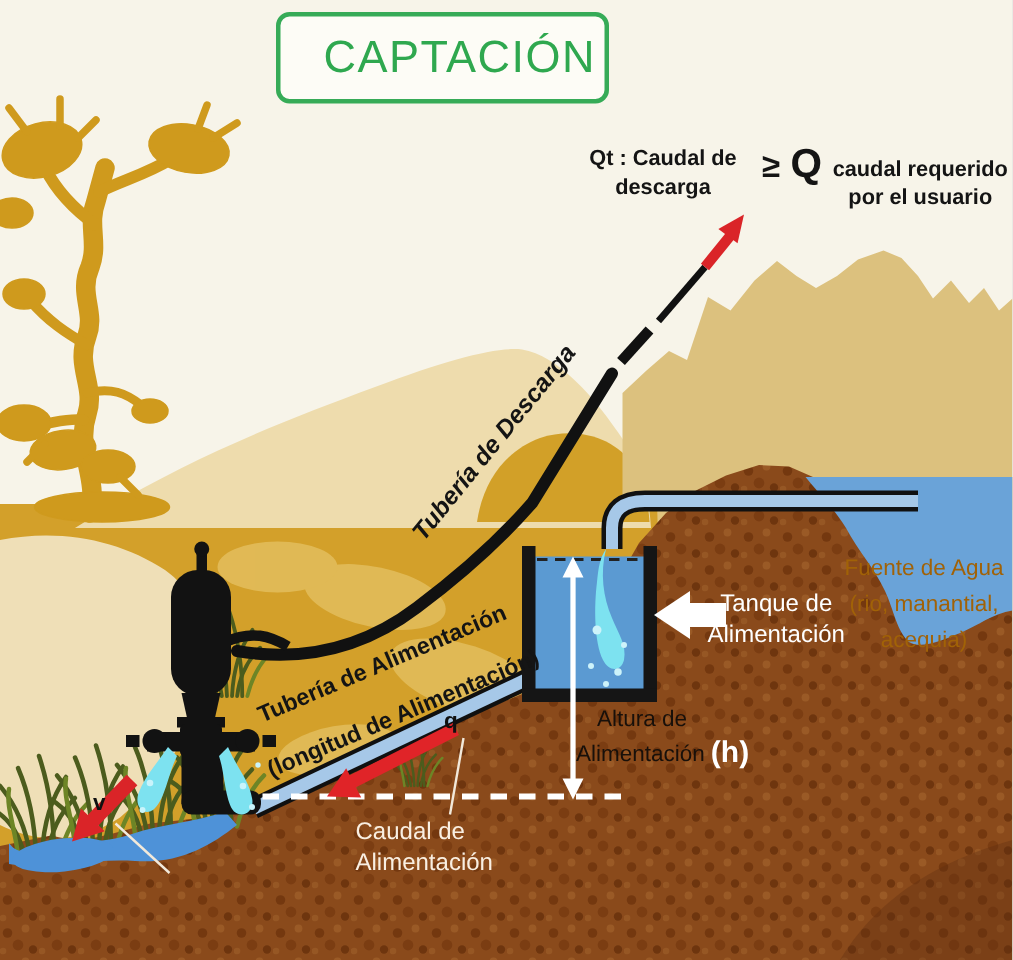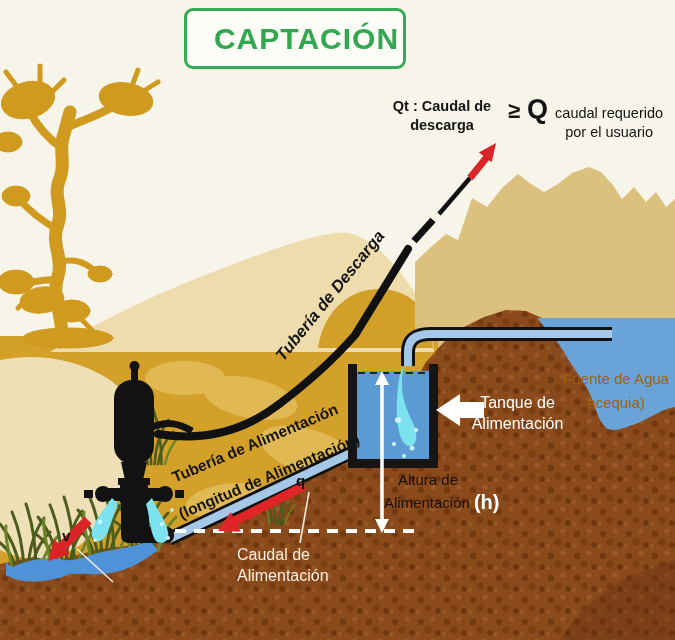--- a/index.html
+++ b/index.html
@@ -3,26 +3,26 @@
 <meta charset="utf-8">
 <style>
   html,body{margin:0;padding:0;background:#ddd;}
   .stage{position:relative;width:675px;height:640px;overflow:hidden;
          font-family:"Liberation Sans",sans-serif;background:#f7f4e9;}
   .stage svg{position:absolute;left:0;top:0;}
   .lbl{position:absolute;line-height:1.25;}
   .title-box{position:absolute;left:184px;top:8px;width:216px;height:55px;
              background:#fdfcf6;border:3px solid #36ab57;border-radius:9px;
              display:flex;align-items:center;justify-content:center;}
-  .title-text{color:#2fa84f;font-size:30px;font-weight:bold;letter-spacing:1px;margin-left:23px;}
+  .title-text{color:#2fa84f;font-size:30px;font-weight:normal;letter-spacing:1px;margin-left:23px;}
   .formula{position:absolute;left:383px;top:97px;display:flex;gap:7px;color:#141414;}
   .formula .qt{width:118px;text-align:center;font-size:14.5px;font-weight:bold;line-height:1.3;}
   .formula .op{font-size:22px;font-weight:bold;margin-top:1px;}
   .formula .bigq{font-size:27px;font-weight:bold;margin-top:-3px;}
-  .formula .req{text-align:center;font-size:14.5px;font-weight:normal;line-height:1.3;margin-top:7px;}
+  .formula .req{text-align:center;font-size:14.5px;font-weight:bold;line-height:1.3;margin-top:7px;}
   .rot-label{position:absolute;color:#141414;font-weight:bold;text-align:center;}
   .discharge-label{left:225px;top:286px;width:210px;font-size:16.5px;font-style:italic;
                    transform:rotate(-51deg);}
   .feed-label{left:142px;top:424px;width:240px;font-size:15.5px;line-height:2.3;
               transform:rotate(-23deg);}
   .white{color:#ffffff;}
   .tank-label{left:455px;top:393px;width:125px;text-align:center;font-size:16px;line-height:1.3;}
   .source-label{left:557px;top:367px;width:118px;text-align:center;font-size:15px;line-height:1.6;color:#a16207;}
   .head1{left:398px;top:471px;width:85px;text-align:left;font-size:15px;color:#18100a;}
   .head2{left:384px;top:494px;display:flex;align-items:flex-start;font-size:15px;color:#18100a;}
@@ -240,20 +240,21 @@
 <div class="sym sym-q">q</div>
 <div class="sym sym-v">v</div>
 
 <div class="lbl white tank-label">
   <div>Tanque de</div>
   <div>Alimentación</div>
 </div>
 
 <div class="lbl source-label">
   <div>Fuente de Agua</div>
+  <div>(rio, manantial,</div>
   <div>acequia)</div>
 </div>
 
 <div class="lbl head1">Altura de</div>
 <div class="lbl head2">
   <span>Alimentación</span>
   <span class="hsym">(h)</span>
 </div>
 
 <div class="lbl feedflow-label">

